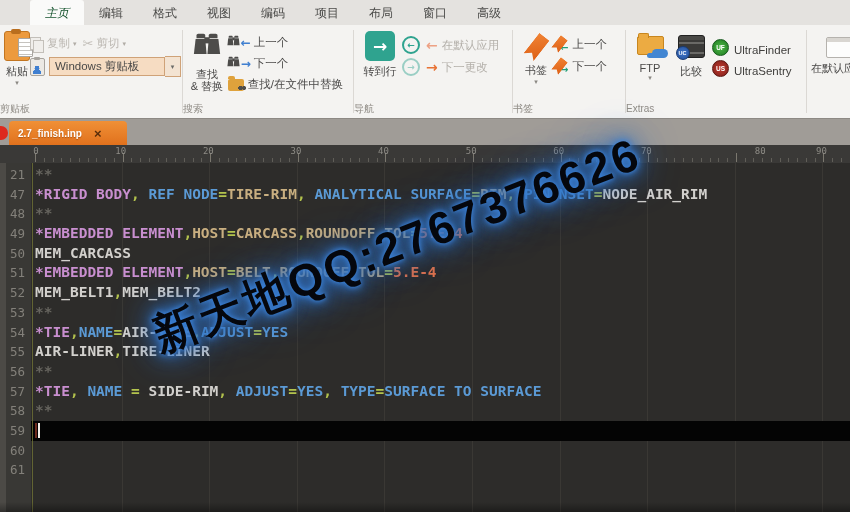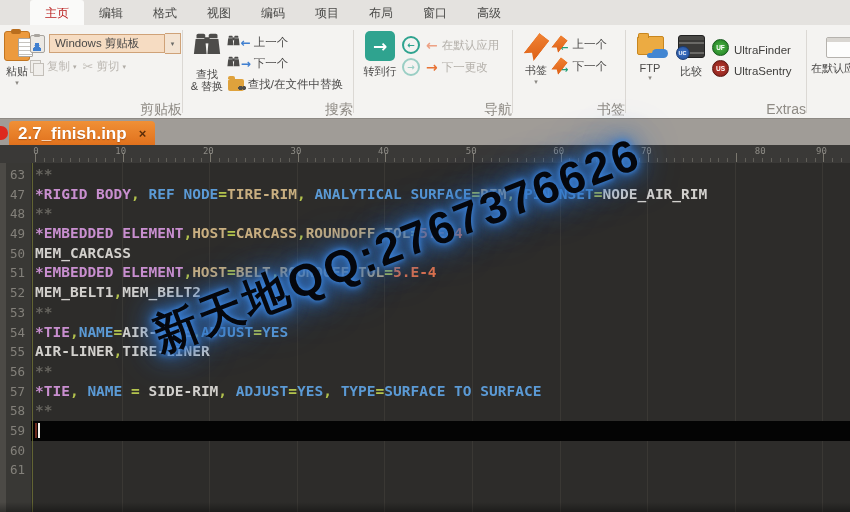--- a/index.html
+++ b/index.html
@@ -4,29 +4,29 @@
 <style>
   html,body{margin:0;padding:0;background:#222;}
   .app{position:relative;width:850px;height:512px;overflow:hidden;
        font-family:"Liberation Sans","DejaVu Sans",sans-serif;
        background:#2d2c2a;user-select:none;}
 
   
   .rtabs{position:absolute;left:0;top:0;width:850px;height:25px;background:#e4e2df;
          display:flex;align-items:flex-end;padding-left:30px;box-sizing:border-box;}
   .rtab{height:25px;line-height:26px;padding:0 15px;font-size:12px;color:#4a4a48;cursor:default;}
-  .rtab.active{background:#fafaf9;border-radius:3px 3px 0 0;color:#b91c1c;}
+  .rtab.active{background:#fafaf9;border-radius:3px 3px 0 0;color:#14532d;font-style:italic;}
 
   
   .ribbon{position:absolute;left:0;top:25px;width:850px;height:93px;background:#f4f3f1;
           display:flex;box-sizing:border-box;}
   .grp{display:flex;flex-direction:column;box-sizing:border-box;position:relative;flex:0 0 auto;}
   .vsep{flex:0 0 1px;background:#dbd8d4;margin:5px 0;}
   .gbody{flex:1;display:flex;padding:3px 4px 0 4px;}
-  .glabel{height:16px;line-height:14px;text-align:right;font-size:14px;color:#8f8b85;}
+  .glabel{height:16px;line-height:14px;text-align:left;font-size:10px;color:#8f8b85;}
 
   .bigbtn{display:flex;flex-direction:column;align-items:center;width:44px;padding-top:3px;cursor:default;}
   .bigbtn .blabel{font-size:11px;color:#4a4948;margin-top:3px;white-space:nowrap;}
   .caret{font-size:7px;color:#8a8782;line-height:6px;margin-top:1px;}
   .caret2{font-size:7px;color:#b0aca6;margin-left:3px;}
   .sbtn{display:inline-flex;align-items:center;font-size:11.5px;color:#4a4948;margin-right:6px;white-space:nowrap;}
   .sbtn.disabled{color:#bcb8b2;}
   .scol{display:flex;flex-direction:column;justify-content:flex-start;padding-top:4px;}
   .srow{display:flex;align-items:center;height:23px;}
 
@@ -86,21 +86,21 @@
   .ic-uf{background:radial-gradient(#4fb848,#1d7a1f);border:1px solid #15591b;}
   .ic-us{background:radial-gradient(#c03a30,#7e1f19);border:1px solid #5c1410;}
   .ic-win{width:24px;height:19px;background:#fdfdfc;border:1px solid #b5b2ad;border-radius:2px;margin-top:6px;position:relative;}
   .ic-win:before{content:"";position:absolute;left:0;top:0;right:0;height:4px;background:#d9d6d1;}
 
   
   .doctabs{position:absolute;left:0;top:118px;width:850px;height:27px;background:#a09c97;border-top:1px solid #8d8984;box-sizing:border-box;}
   .reddot{position:absolute;left:-6px;top:7px;width:14px;height:14px;border-radius:50%;background:#dd2a1e;}
   .filetab{position:absolute;left:9px;top:2px;height:25px;min-width:118px;background:linear-gradient(#f09036,#e0701c);
       border-radius:4px 4px 0 0;display:flex;align-items:center;padding:0 9px;box-sizing:border-box;}
-  .filetab .fname{color:#fff;font-weight:bold;font-size:17px;text-shadow:0 1px 1px rgba(120,50,0,.5);white-space:nowrap;}
+  .filetab .fname{color:#fff;font-weight:bold;font-size:10px;text-shadow:0 1px 1px rgba(120,50,0,.5);white-space:nowrap;}
   .filetab .fclose{color:#5a2d0a;font-size:13px;font-weight:bold;margin-left:12px;line-height:12px;}
 
   
   .ruler{position:absolute;left:0;top:145px;width:850px;height:18px;background:#3a3937;}
   .ruler-ticks{position:absolute;left:35px;right:0;bottom:1px;height:9px;
       background-image:
         repeating-linear-gradient(90deg,#7b786f 0 1px,transparent 1px 87.6px),
         repeating-linear-gradient(90deg,#605e58 0 1px,transparent 1px 8.76px);
       background-size:100% 9px,100% 4px;
       background-position:0 0,0 100%;background-repeat:no-repeat;}
@@ -151,38 +151,38 @@
 
     <div class="grp" style="width:182px">
       <div class="gbody">
         <div class="bigbtn">
           <span class="ic-paste"></span>
           <span class="blabel">粘贴</span>
           <span class="caret">▾</span>
         </div>
         <div class="scol" style="flex:1">
           <div class="srow">
-            <span class="ic-clipperson"></span>
-            <span class="combo">
-              <span>Windows 剪贴板</span>
-            </span>
-            <span class="combobtn">
-              <span class="caret2" style="margin:0;color:#6b6b68">▾</span>
-            </span>
-          </div>
-          <div class="srow">
             <span class="sbtn disabled">
               <span class="ic-copy"></span>
               <span>复制</span>
               <span class="caret2">▾</span>
             </span>
             <span class="sbtn disabled">
               <span class="ic-cut">✂</span>
               <span>剪切</span>
               <span class="caret2">▾</span>
+            </span>
+          </div>
+          <div class="srow">
+            <span class="ic-clipperson"></span>
+            <span class="combo">
+              <span>Windows 剪贴板</span>
+            </span>
+            <span class="combobtn">
+              <span class="caret2" style="margin:0;color:#6b6b68">▾</span>
             </span>
           </div>
         </div>
       </div>
       <div class="glabel">剪贴板</div>
     </div>
     <div class="vsep"></div>
 
     <div class="grp" style="width:170px">
       <div class="gbody">
@@ -374,21 +374,21 @@
         <div class="crow"><span class="c-comment">**</span></div>
         <div class="crow"><span class="c-kw">*TIE</span><span class="c-op">,</span><span class="c-param">NAME</span><span class="c-op">=</span><span class="c-plain">AIR-TIRE</span><span class="c-op">,</span><span class="c-param">ADJUST</span><span class="c-op">=</span><span class="c-param">YES</span></div>
         <div class="crow"><span class="c-plain">AIR-LINER</span><span class="c-op">,</span><span class="c-plain">TIRE-LINER</span></div>
         <div class="crow"><span class="c-comment">**</span></div>
         <div class="crow"><span class="c-kw">*TIE</span><span class="c-op">,</span><span class="c-plain"> </span><span class="c-param">NAME</span><span class="c-plain"> </span><span class="c-op">=</span><span class="c-plain"> </span><span class="c-plain">SIDE-RIM</span><span class="c-op">,</span><span class="c-plain"> </span><span class="c-param">ADJUST</span><span class="c-op">=</span><span class="c-param">YES</span><span class="c-op">,</span><span class="c-plain"> </span><span class="c-param">TYPE</span><span class="c-op">=</span><span class="c-param">SURFACE TO SURFACE</span></div>
         <div class="crow"><span class="c-comment">**</span></div>
         <div class="crow active"><span class="cursor"></span></div>
         <div class="crow"></div>
       </div>
     <div class="gutter">
-        <div class="lnum">63</div>
+        <div class="lnum">21</div>
         <div class="lnum">47</div>
         <div class="lnum">48</div>
         <div class="lnum">49</div>
         <div class="lnum">50</div>
         <div class="lnum">51</div>
         <div class="lnum">52</div>
         <div class="lnum">53</div>
         <div class="lnum">54</div>
         <div class="lnum">55</div>
         <div class="lnum">56</div>

